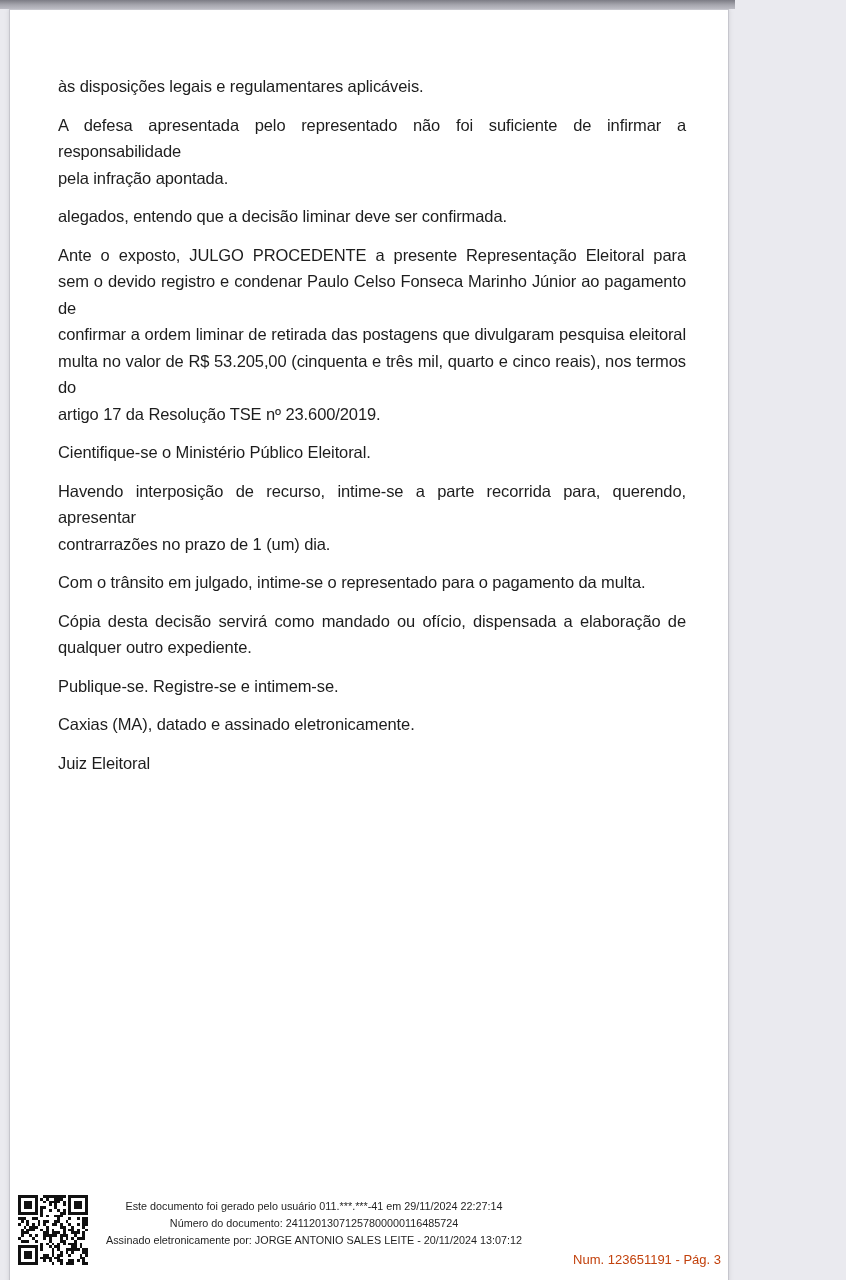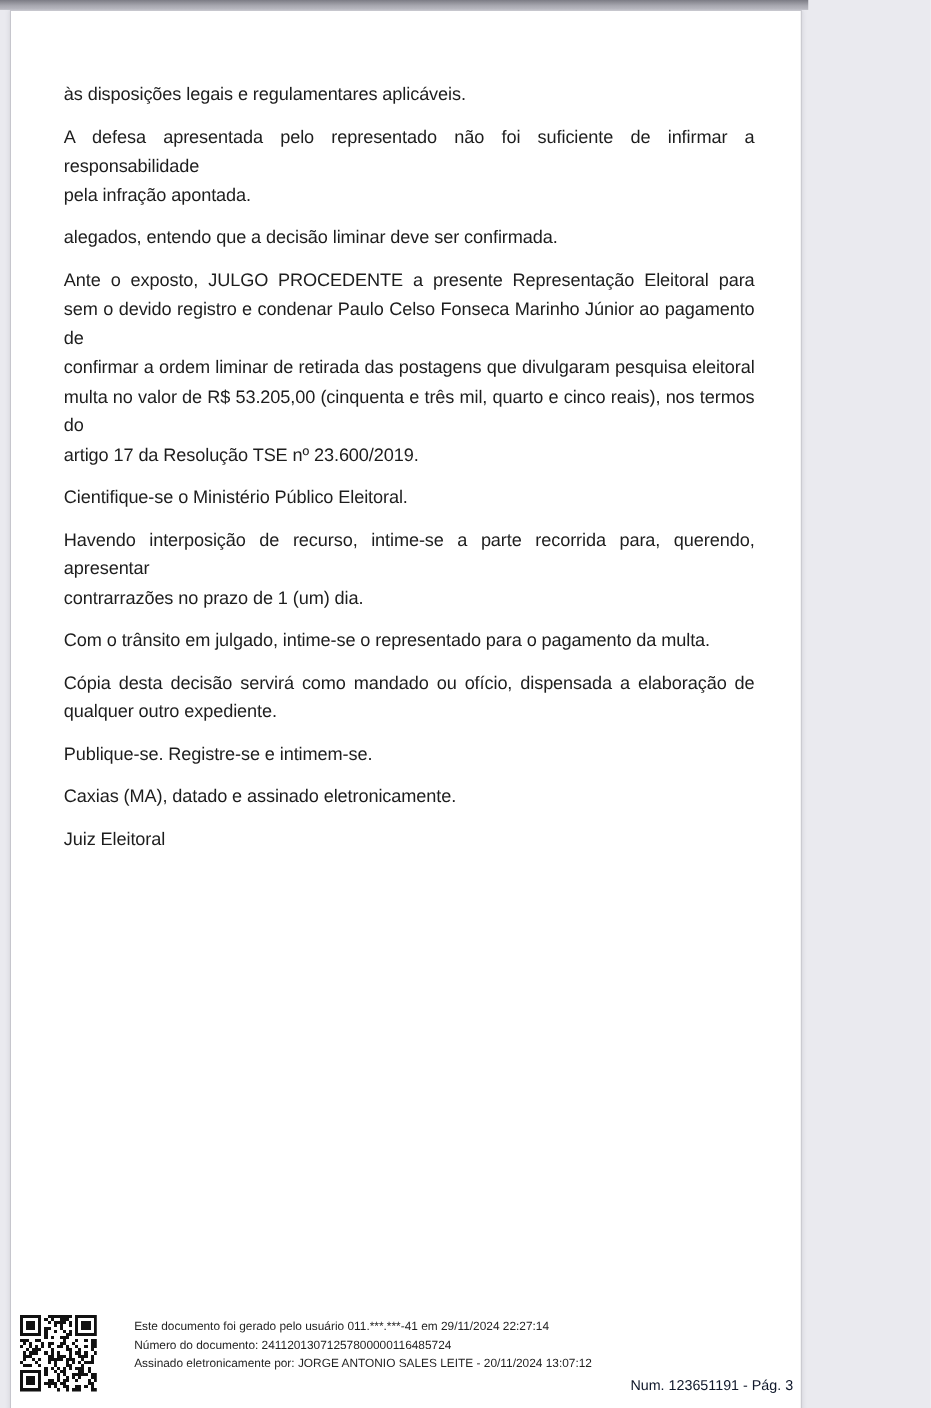--- a/index.html
+++ b/index.html
@@ -51,41 +51,42 @@
   }
   .paragraph .line:last-child {
     text-align-last: left;
   }
   .doc-footer {
     position: absolute;
     left: 8px;
     top: 1185px;
     display: flex;
     align-items: flex-start;
-    gap: 34px;
+    gap: 18px;
+    text-align: center;
   }
   .qr {
     width: 70px;
     height: 70px;
     flex: 0 0 auto;
   }
   .footer-lines {
     padding-top: 3px;
     font-size: 10.8px;
     line-height: 17px;
     color: #1f1f1f;
     letter-spacing: 0;
     white-space: nowrap;
   }
   .page-stamp {
     position: absolute;
     right: 7px;
     top: 1242px;
     font-size: 13px;
-    color: #0f172a;
+    color: #c2410c;
     white-space: nowrap;
   }
 </style>
 </head>
 <body>
 
 <div class="viewport">
   <div class="top-strip"></div>
 
   <div class="page">

